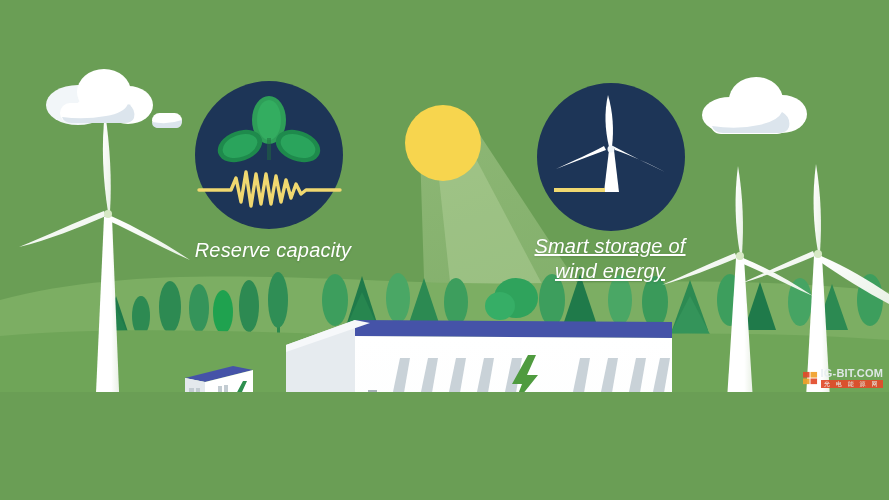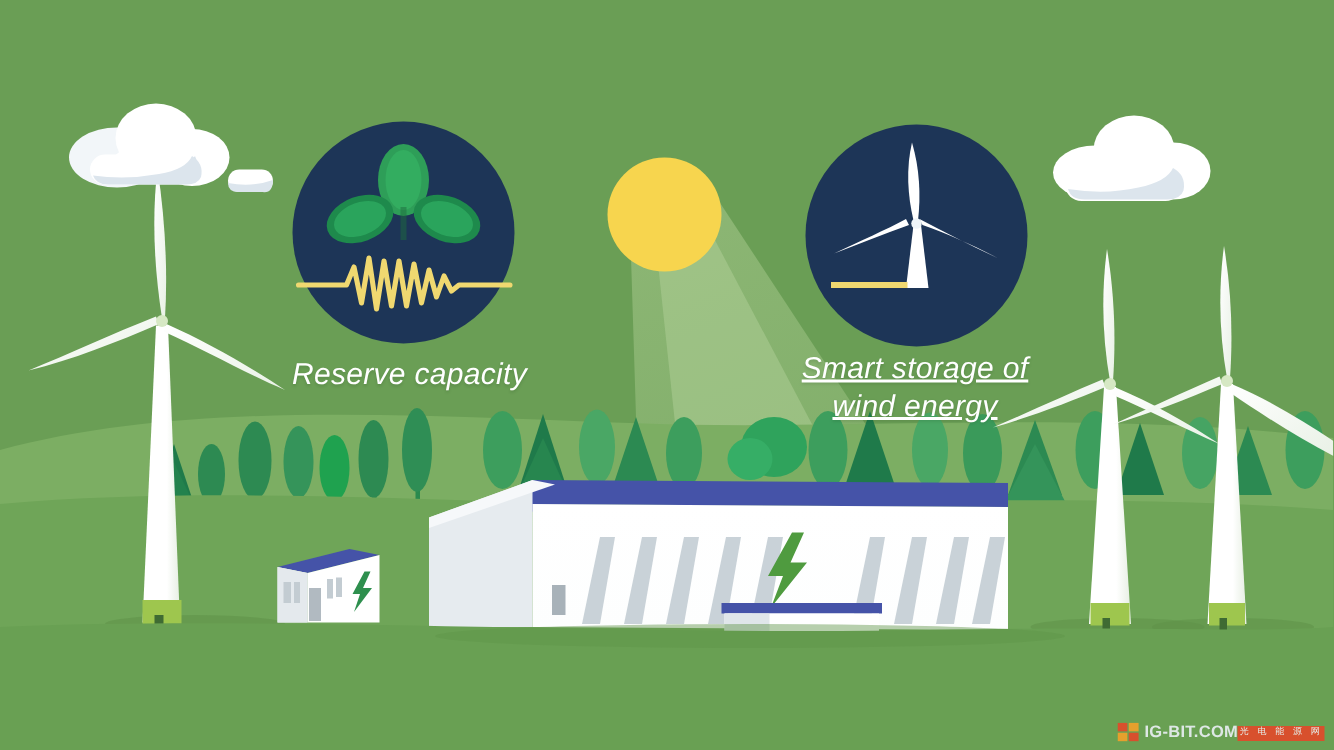--- a/index.html
+++ b/index.html
@@ -1,19 +1,19 @@
 <!DOCTYPE html>
 <html><head>
 <meta charset="utf-8">
 <style>
   html,body{margin:0;padding:0;background:#6a9e55;}
   *{box-sizing:border-box;}
   #scene{
     position:relative;
-    width:889px;height:500px;
+    width:889px;height:392px;
     overflow:hidden;
     background:#6a9e55;
     font-family:"Liberation Sans", sans-serif;
   }
   svg{display:block;}
   #art{position:absolute;left:0;top:0;width:889px;height:500px;}
 
   
   .label{
     position:absolute;
@@ -37,21 +37,21 @@
     right:6px;bottom:4px;
     display:flex;align-items:center;
     gap:3px;
     opacity:.92;
   }
   #wm-logo{
     width:15px;height:15px;
     display:block;
   }
   #wm-text{
-    display:flex;flex-direction:row;
+    display:flex;flex-direction:column;
     line-height:1;
   }
   #wm-main{
     font-family:"Liberation Sans", sans-serif;
     font-size:11px;font-weight:bold;
     color:#e8eef2;
     letter-spacing:.2px;
   }
   #wm-sub{
     font-family:"Liberation Sans", sans-serif;

